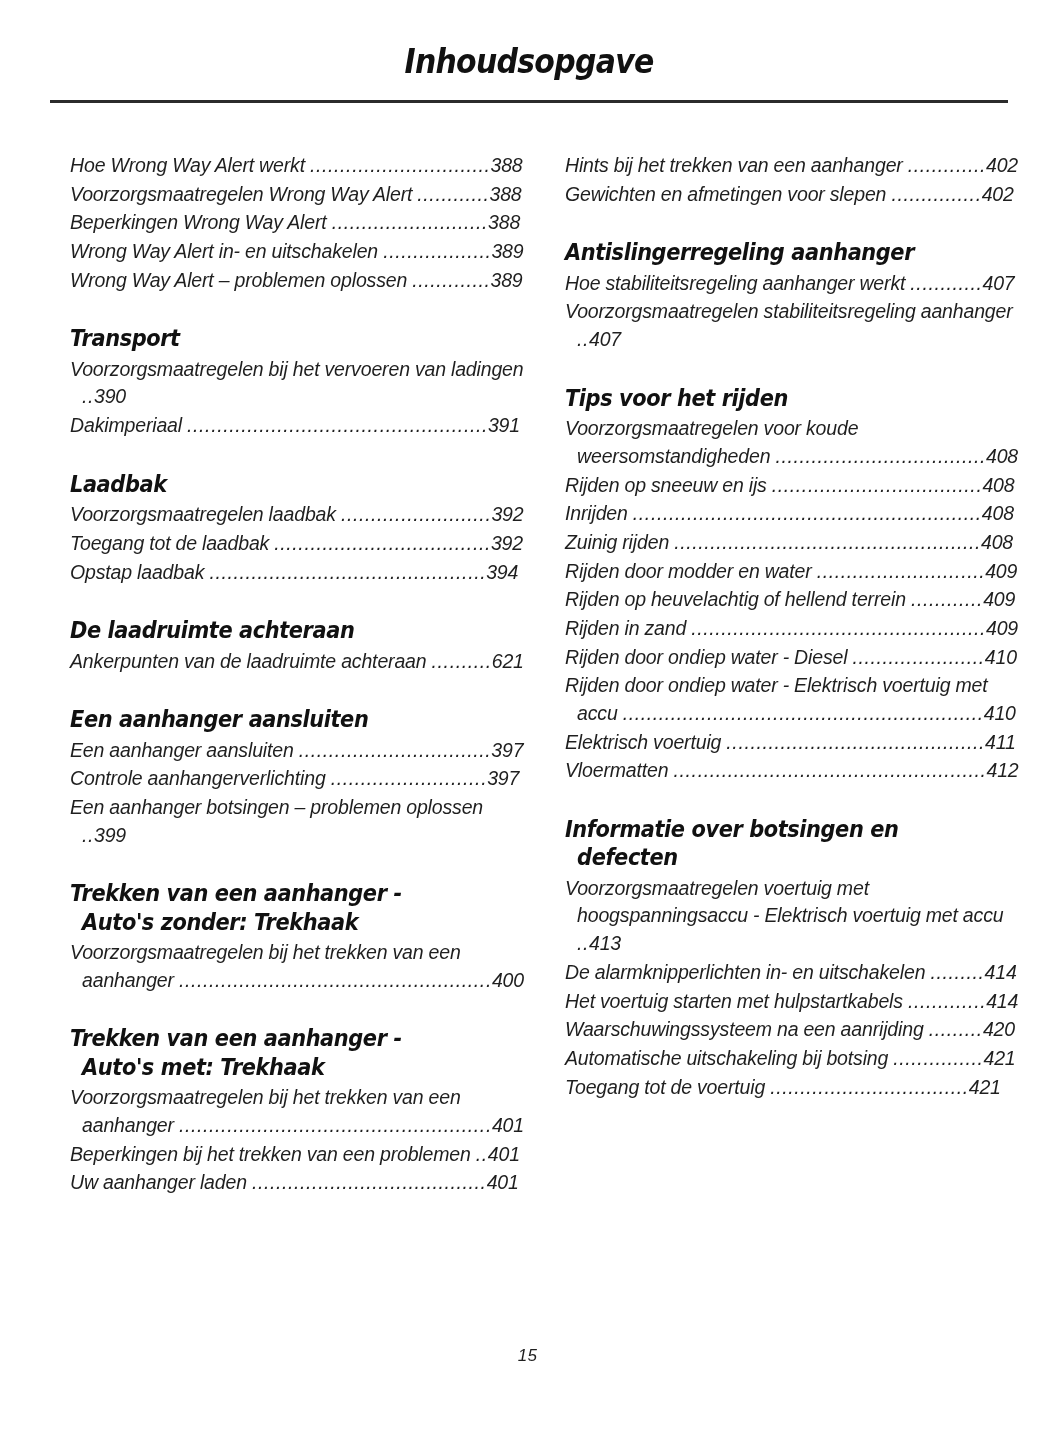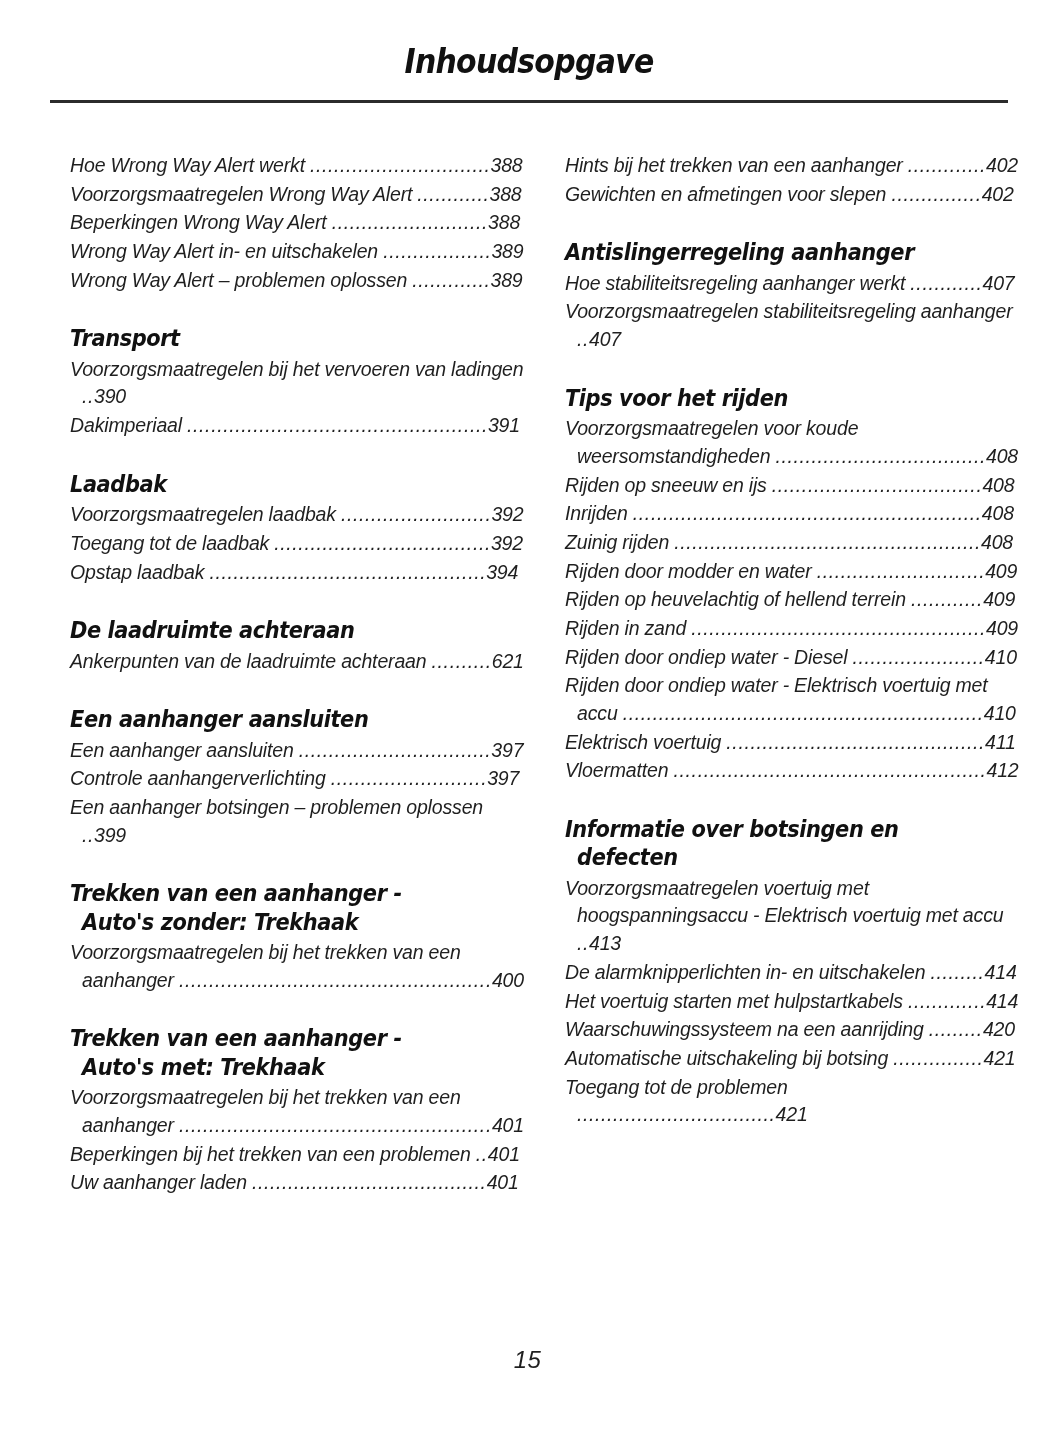--- a/index.html
+++ b/index.html
@@ -120,21 +120,21 @@
 
   
   .page-footer {
     position: absolute;
     left: 0;
     top: 1346px;
     width: 1055px;
     text-align: center;
   }
   .folio {
-    font-size: 24px;
+    font-size: 17px;
     color: #1f1f1f;
     letter-spacing: 0.3px;
   }
 </style>
 </head>
 <body>
 
 <div class="page">
 
   <div class="page-header">
@@ -207,21 +207,21 @@
           <p class="toc-entry"><span class="label">Elektrisch voertuig </span><span class="leader">...........................................</span><span class="page-num">411</span></p>
           <p class="toc-entry"><span class="label">Vloermatten </span><span class="leader">....................................................</span><span class="page-num">412</span></p>
         </div>
         <div class="section-heading wrap" style="margin-top: 30px; margin-bottom: 3px;"><span>Informatie over botsingen en</span><br><span>defecten</span></div>
         <div class="entry-list">
           <p class="toc-entry"><span class="label">Voorzorgsmaatregelen voertuig met hoogspanningsaccu - Elektrisch voertuig met accu </span><span class="leader">..</span><span class="page-num">413</span></p>
           <p class="toc-entry"><span class="label">De alarmknipperlichten in- en uitschakelen </span><span class="leader">.........</span><span class="page-num">414</span></p>
           <p class="toc-entry"><span class="label">Het voertuig starten met hulpstartkabels </span><span class="leader">.............</span><span class="page-num">414</span></p>
           <p class="toc-entry"><span class="label">Waarschuwingssysteem na een aanrijding </span><span class="leader">.........</span><span class="page-num">420</span></p>
           <p class="toc-entry"><span class="label">Automatische uitschakeling bij botsing </span><span class="leader">...............</span><span class="page-num">421</span></p>
-          <p class="toc-entry"><span class="label">Toegang tot de problemen </span><span class="leader">.................................</span><span class="page-num">421</span></p>
+          <p class="toc-entry"><span class="label">Toegang tot de voertuig </span><span class="leader">.................................</span><span class="page-num">421</span></p>
         </div>
       </div>
   </div>
 
   <div class="page-footer">
     <span class="folio">15</span>
   </div>
 
 </div>
 

